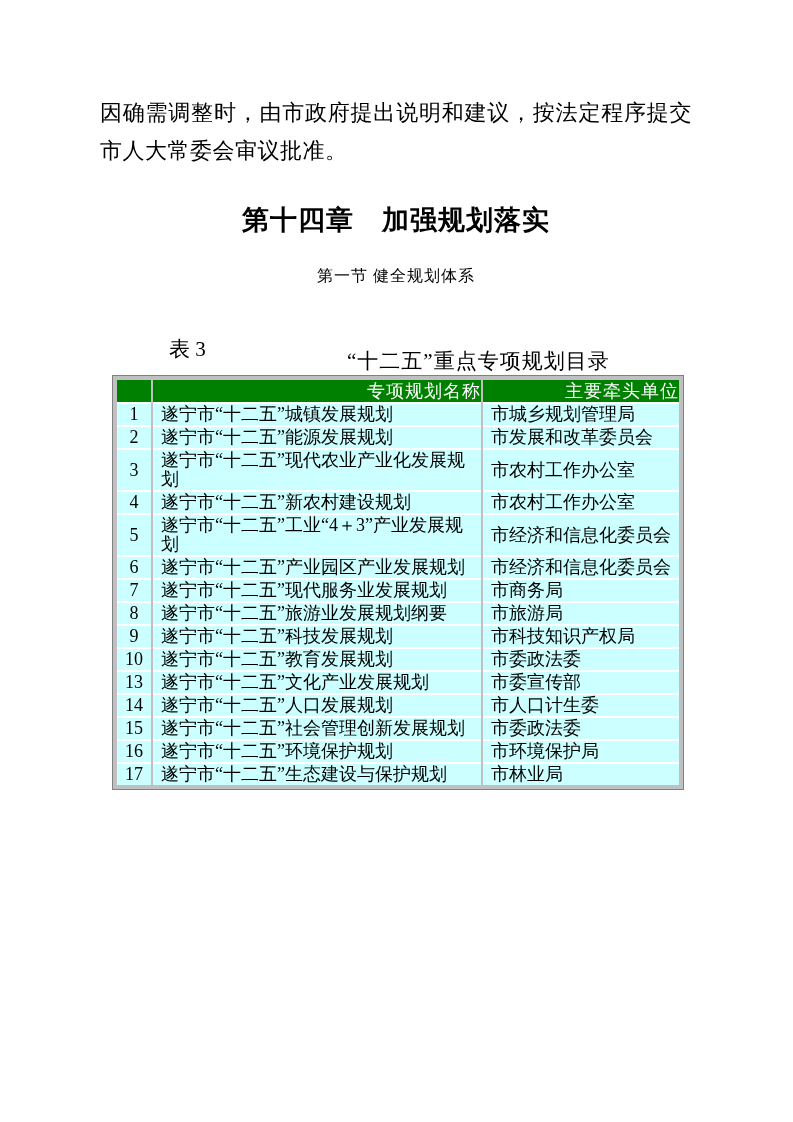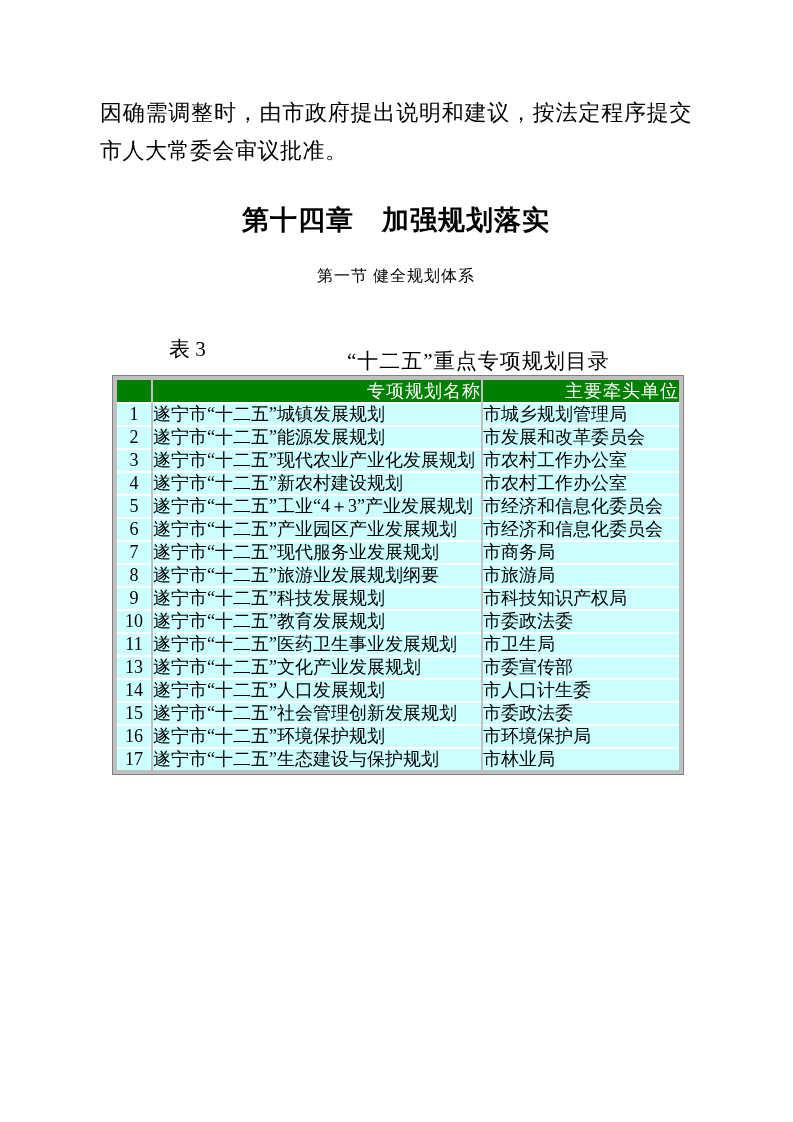--- a/index.html
+++ b/index.html
@@ -69,21 +69,21 @@
     height: 20px;
     line-height: 20px;
     padding: 1px 0;
     text-align: right;
     letter-spacing: 1px;
   }
   table.plans td {
     background: var(--row-bg, #ccffff);
     height: 18px;
     line-height: 19px;
-    padding: 1px 4px 1px 0;
+    padding: 1px 4px 1px 8px;
     border-top: 2px solid #ffffff;
     text-align: left;
     vertical-align: middle;
     overflow: hidden;
   }
   table.plans td.col-no { text-align: center; padding: 1px 0; }
   table.plans th + th, table.plans td + td { border-left: 2px solid #c0c0c0; }
   .col-no   { width: 34px; }
   .col-name { width: 328px; }
 </style>
@@ -158,25 +158,20 @@
             <td class="col-no">9</td>
             <td class="col-name">遂宁市“十二五”科技发展规划</td>
             <td class="col-unit">市科技知识产权局</td>
           </tr>
           <tr>
             <td class="col-no">10</td>
             <td class="col-name">遂宁市“十二五”教育发展规划</td>
             <td class="col-unit">市委政法委</td>
           </tr>
           <tr>
-            <td class="col-no">11</td>
-            <td class="col-name">遂宁市“十二五”医药卫生事业发展规划</td>
-            <td class="col-unit">市卫生局</td>
-          </tr>
-          <tr>
             <td class="col-no">13</td>
             <td class="col-name">遂宁市“十二五”文化产业发展规划</td>
             <td class="col-unit">市委宣传部</td>
           </tr>
           <tr>
             <td class="col-no">14</td>
             <td class="col-name">遂宁市“十二五”人口发展规划</td>
             <td class="col-unit">市人口计生委</td>
           </tr>
           <tr>

